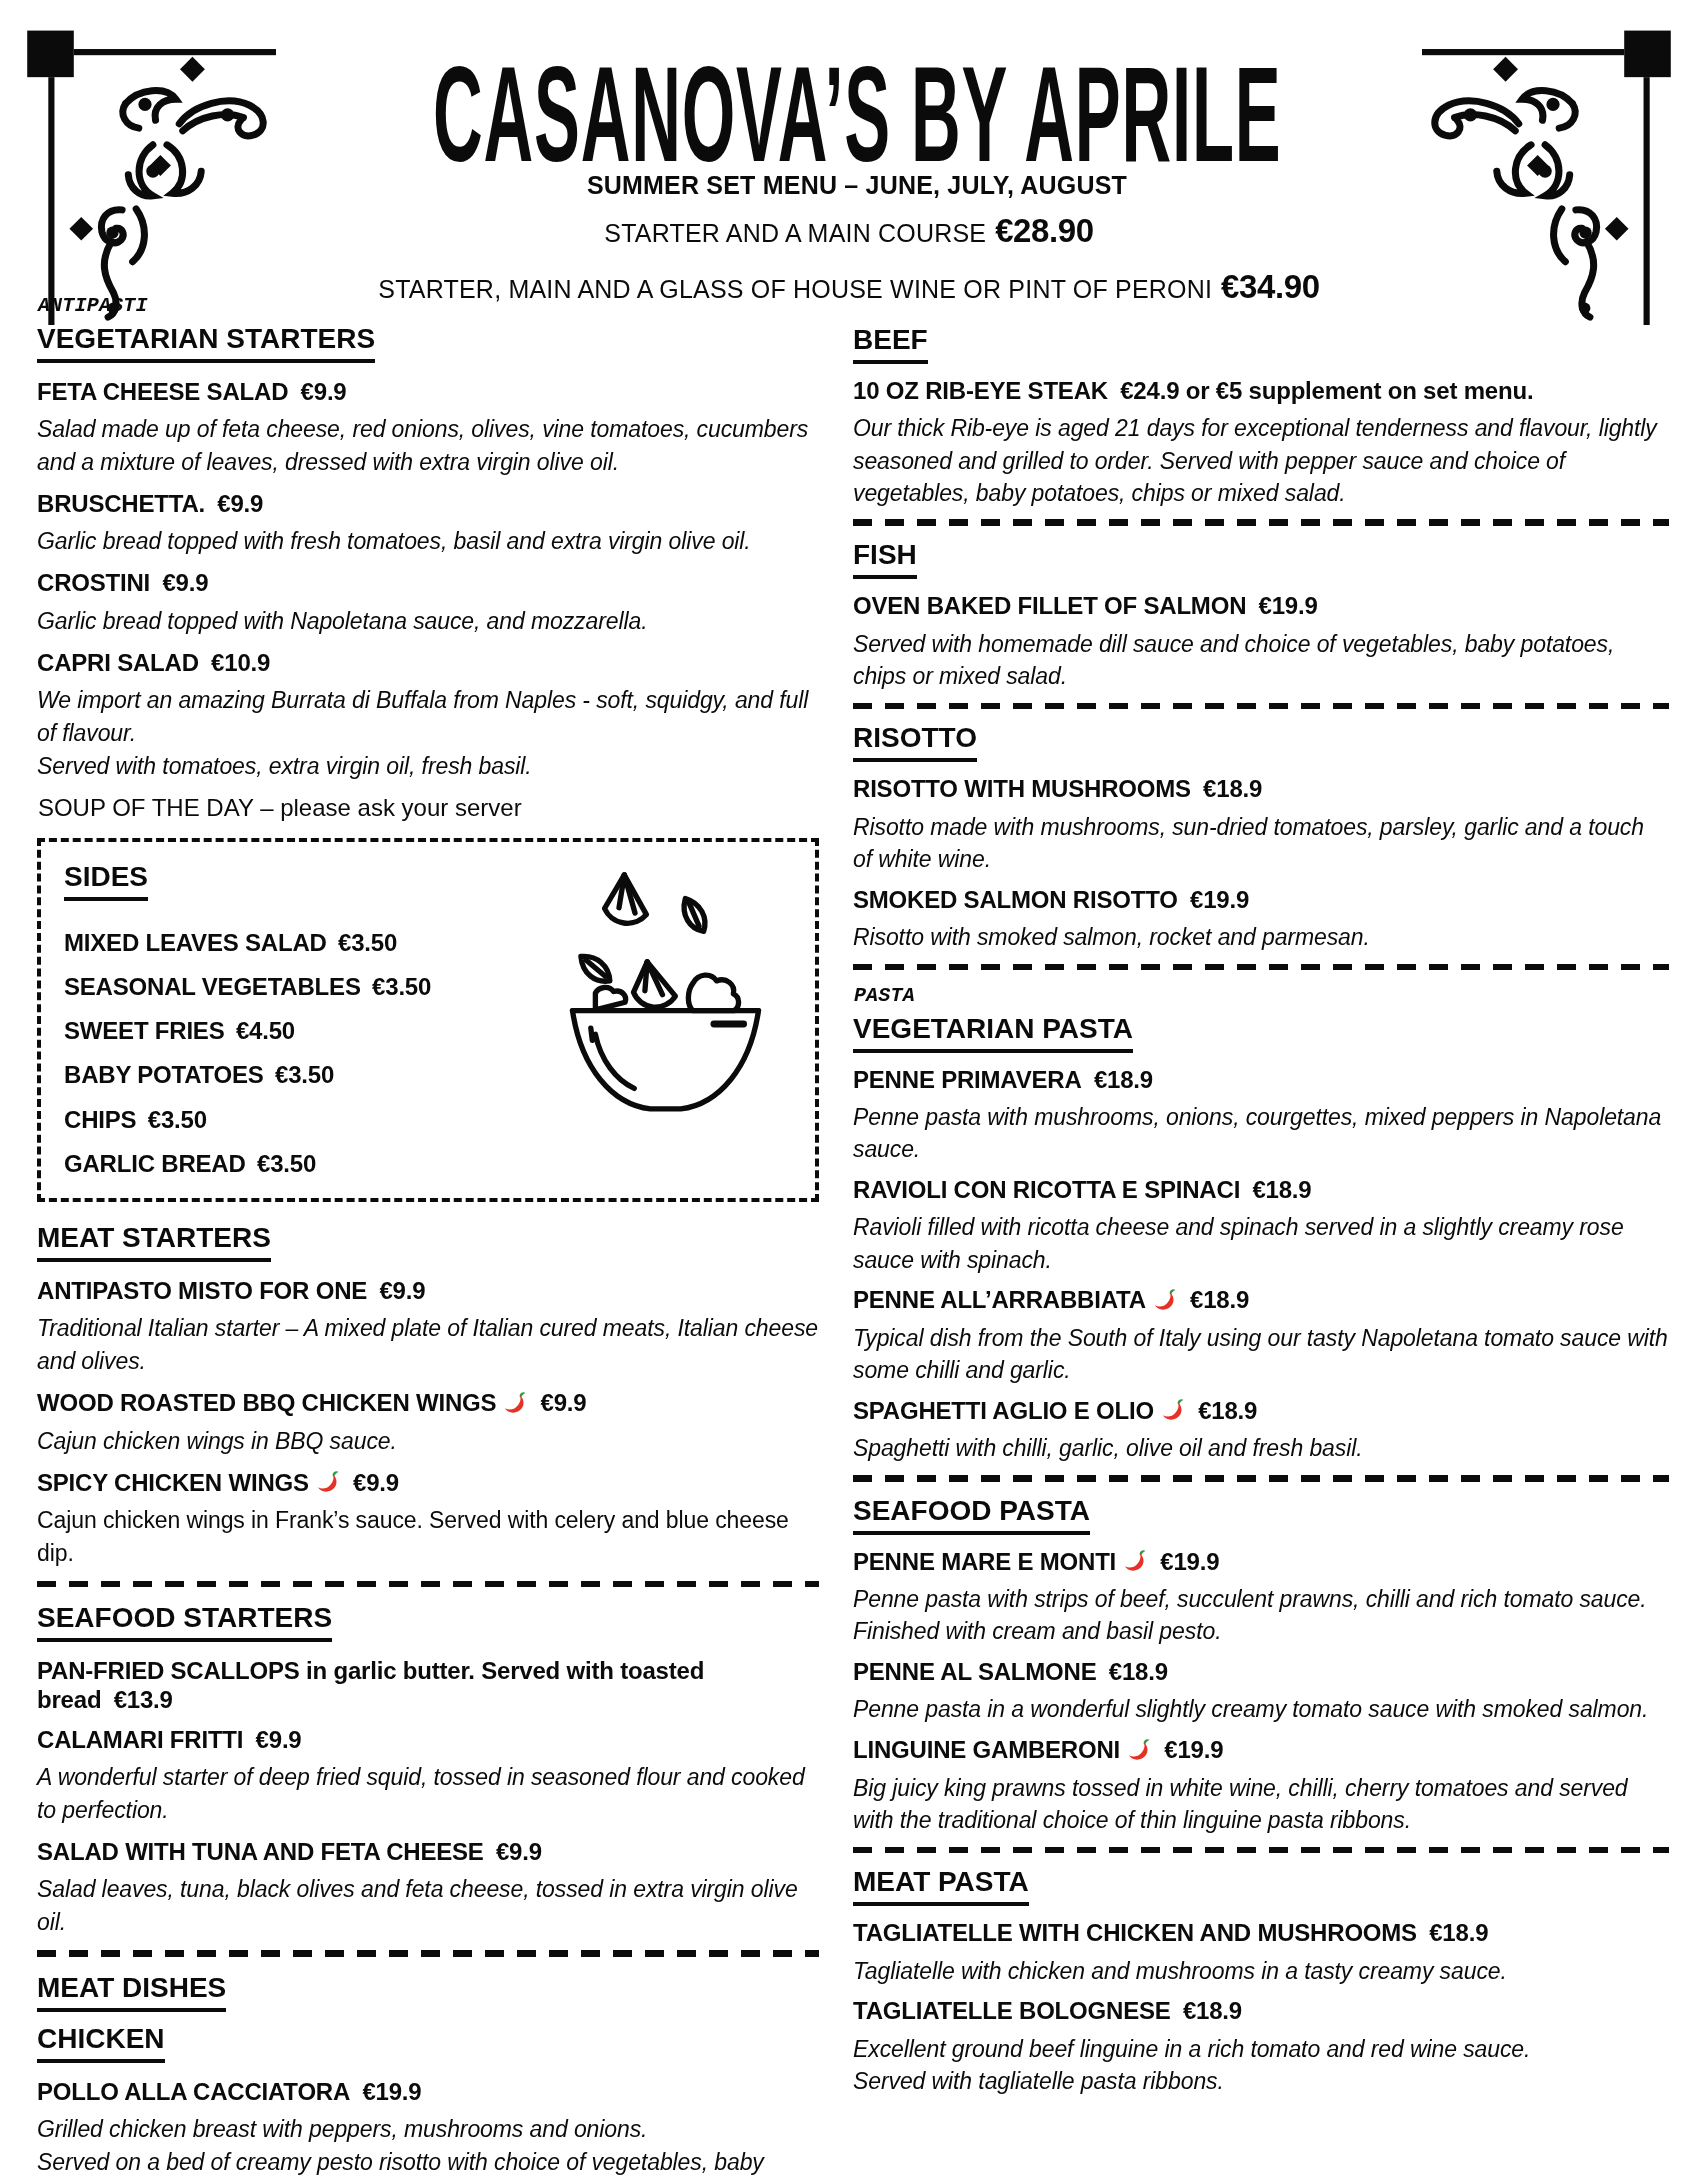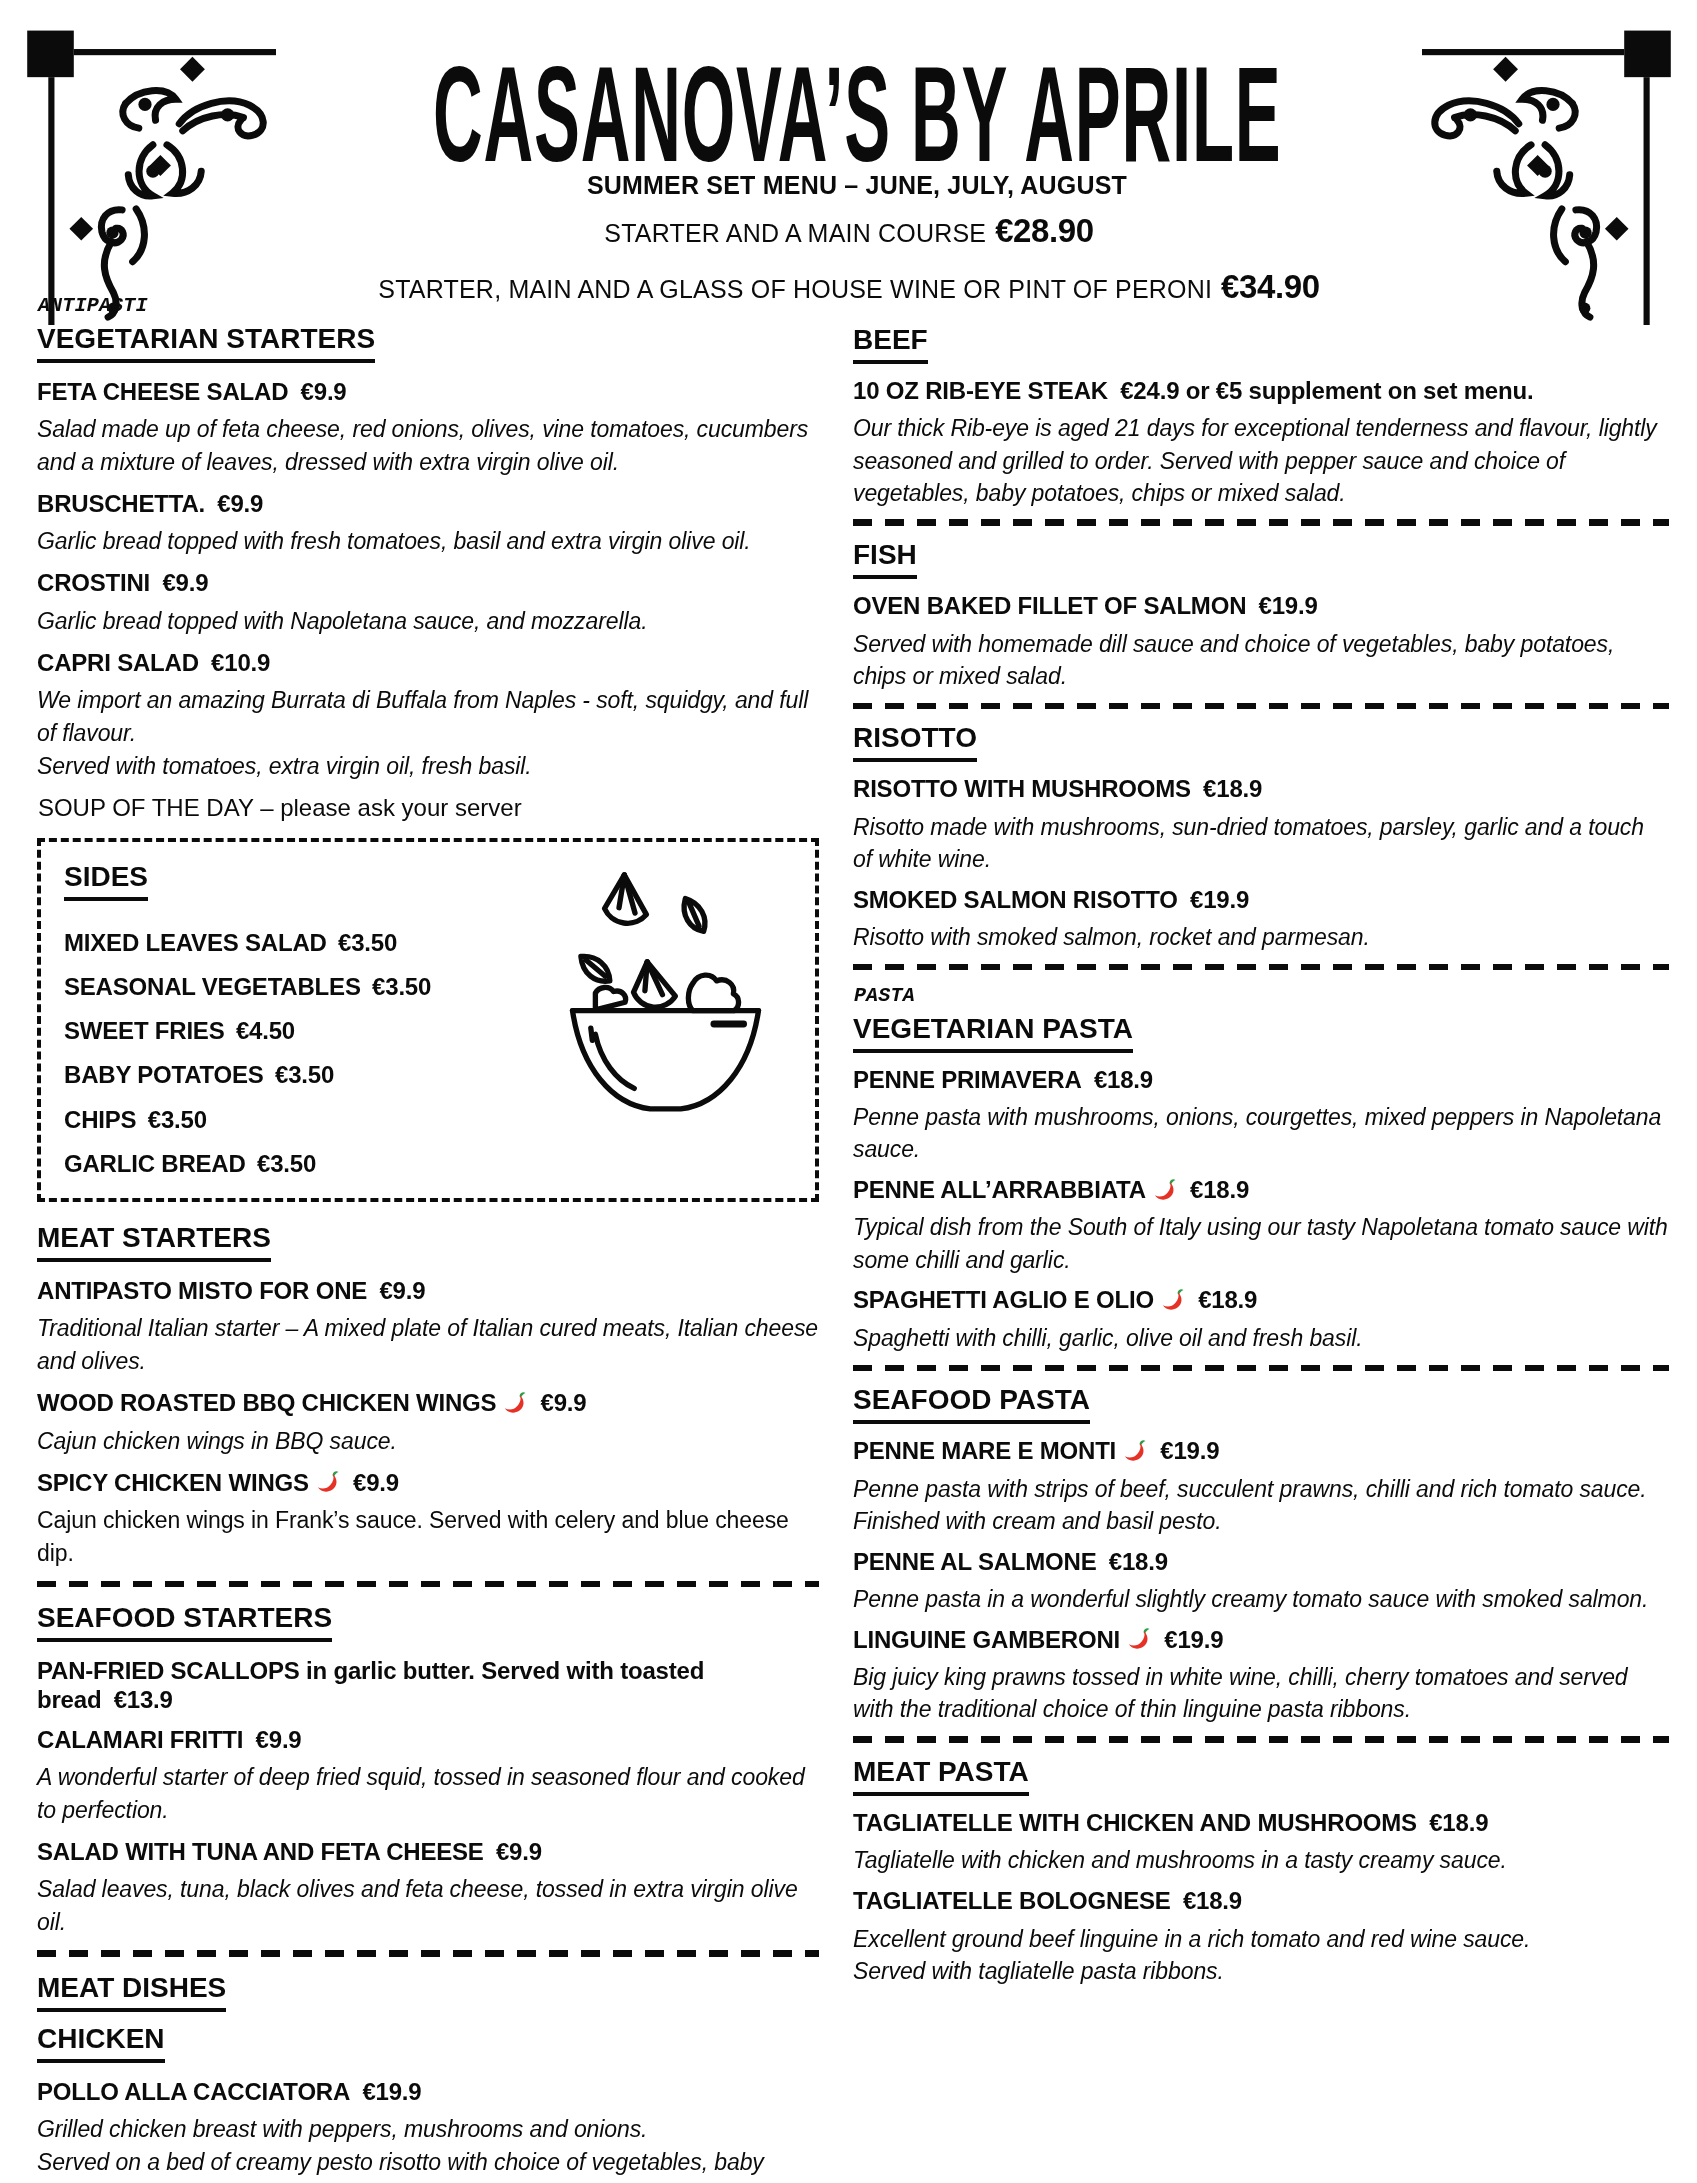--- a/index.html
+++ b/index.html
@@ -219,20 +219,23 @@
           <div class="item-desc">Risotto made with mushrooms, sun-dried tomatoes, parsley, garlic and a touch of white wine.</div>
         </div><div class="item">
           <div class="item-title"><span class="item-name">SMOKED SALMON RISOTTO</span><span class="item-price">€19.9</span></div>
           <div class="item-desc">Risotto with smoked salmon, rocket and parmesan.</div>
         </div></div>
       <div class="divider"></div>
       <div class="section"><div class="kicker">PASTA</div><div class="section-header">VEGETARIAN PASTA</div><div style="height: 0px;"></div><div class="item">
           <div class="item-title"><span class="item-name">PENNE PRIMAVERA</span><span class="item-price">€18.9</span></div>
           <div class="item-desc">Penne pasta with mushrooms, onions, courgettes, mixed peppers in Napoletana sauce.</div>
         </div><div class="item">
+          <div class="item-title"><span class="item-name">RAVIOLI CON RICOTTA E SPINACI</span><span class="item-price">€18.9</span></div>
+          <div class="item-desc">Ravioli filled with ricotta cheese and spinach served in a slightly creamy rose sauce with spinach.</div>
+        </div><div class="item">
           <div class="item-title"><span class="item-name">PENNE ALL’ARRABBIATA</span><svg class="chili" viewBox="0 0 64 64">
               <use href="#chili-sym"></use>
             </svg><span class="item-price">€18.9</span></div>
           <div class="item-desc">Typical dish from the South of Italy using our tasty Napoletana tomato sauce with some chilli and garlic.</div>
         </div><div class="item">
           <div class="item-title"><span class="item-name">SPAGHETTI AGLIO E OLIO</span><svg class="chili" viewBox="0 0 64 64">
               <use href="#chili-sym"></use>
             </svg><span class="item-price">€18.9</span></div>
           <div class="item-desc">Spaghetti with chilli, garlic, olive oil and fresh basil.</div>
         </div></div>

